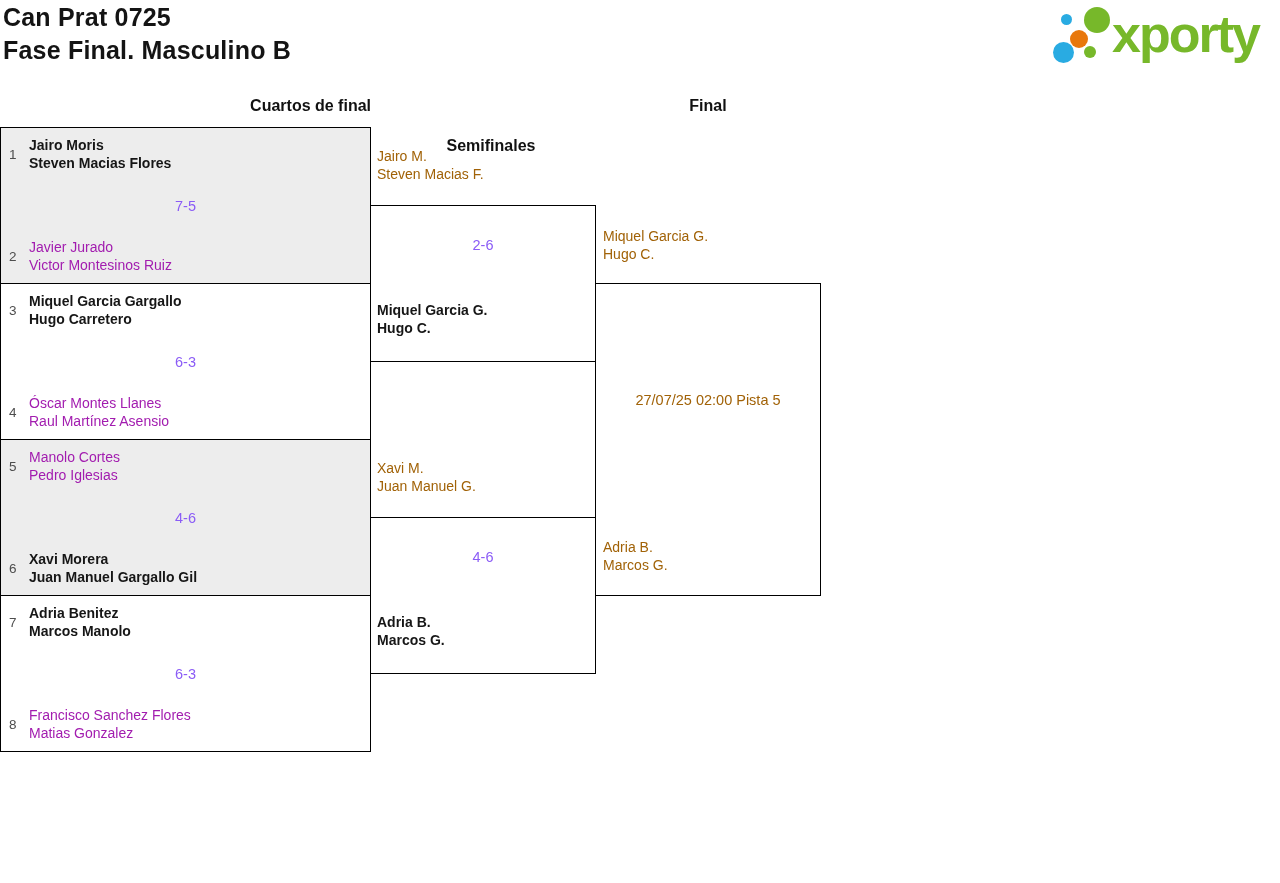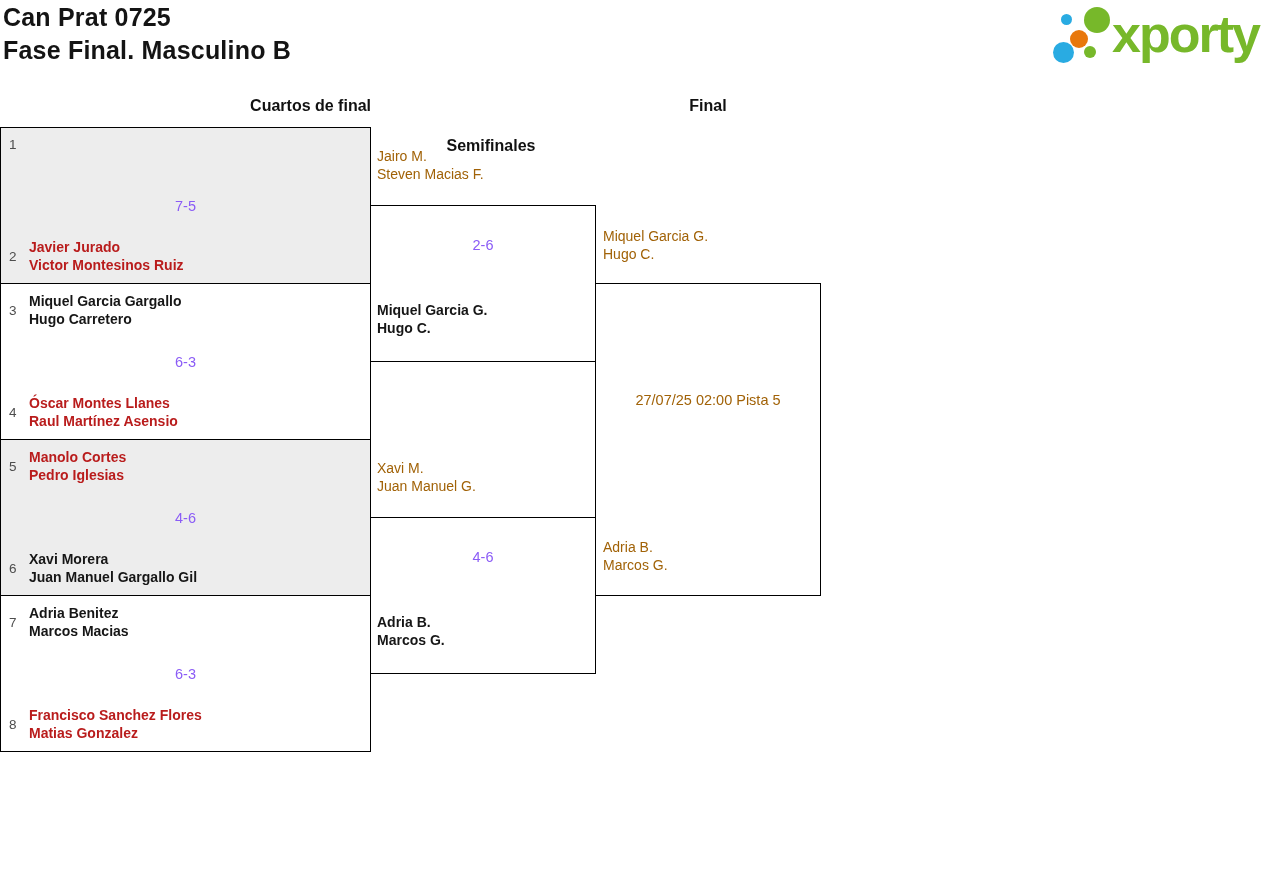--- a/index.html
+++ b/index.html
@@ -35,21 +35,21 @@
   .qf1 { top:127px; } .qf2 { top:283px; } .qf3 { top:439px; } .qf4 { top:595px; }
   .shaded { background:#EDEDED; }
   .sf    { left:370px; width:226px; height:157px; }
   .sf1 { top:205px; } .sf2 { top:517px; }
   .final-box { left:595px; top:283px; width:226px; height:313px; }
 
   
   .pair { position:absolute; left:8px; display:flex; align-items:center; }
   .pair.top { top:9px; } .pair.bottom { bottom:9px; }
   .seed { width:20px; flex:0 0 20px; font-size:13.5px; color:#4d4d4d; }
-  .names { font-size:14px; line-height:17.5px; color:#b91c1c;font-weight:bold; }
+  .names { font-size:14px; line-height:17.5px; color:#a21caf; }
   .names .line { display:block; white-space:nowrap; }
   .winner .names, .names.winner { font-weight:700; color:#161616; }
 
   
   .score { position:absolute; left:0; right:0; text-align:center;
            font-size:14.5px; color:#8b5cf6; }
   .qf .score { top:50%; transform:translateY(-50%); }
   .sf .score { top:31px; }
   .schedule { position:absolute; left:0; right:0; top:108px; text-align:center;
               font-size:14.5px; color:#a16207; white-space:nowrap; }
@@ -84,20 +84,24 @@
     <span class="wordmark">xporty</span>
   </div>
 
   <div class="round-header rh-qf">Cuartos de final</div>
   <div class="round-header rh-sf">Semifinales</div>
   <div class="round-header rh-f">Final</div>
 
   <div class="match qf qf1 shaded">
     <div class="pair top winner">
       <span class="seed">1</span>
+      <span class="names">
+        <span class="line">Jairo Moris</span>
+        <span class="line">Steven Macias Flores</span>
+      </span>
     </div>
     <div class="score">7-5</div>
     <div class="pair bottom">
       <span class="seed">2</span>
       <span class="names">
         <span class="line">Javier Jurado</span>
         <span class="line">Victor Montesinos Ruiz</span>
       </span>
     </div>
   </div>
@@ -136,21 +140,21 @@
         <span class="line">Juan Manuel Gargallo Gil</span>
       </span>
     </div>
   </div>
 
   <div class="match qf qf4">
     <div class="pair top winner">
       <span class="seed">7</span>
       <span class="names">
         <span class="line">Adria Benitez</span>
-        <span class="line">Marcos Macias</span>
+        <span class="line">Marcos Manolo</span>
       </span>
     </div>
     <div class="score">6-3</div>
     <div class="pair bottom">
       <span class="seed">8</span>
       <span class="names">
         <span class="line">Francisco Sanchez Flores</span>
         <span class="line">Matias Gonzalez</span>
       </span>
     </div>

